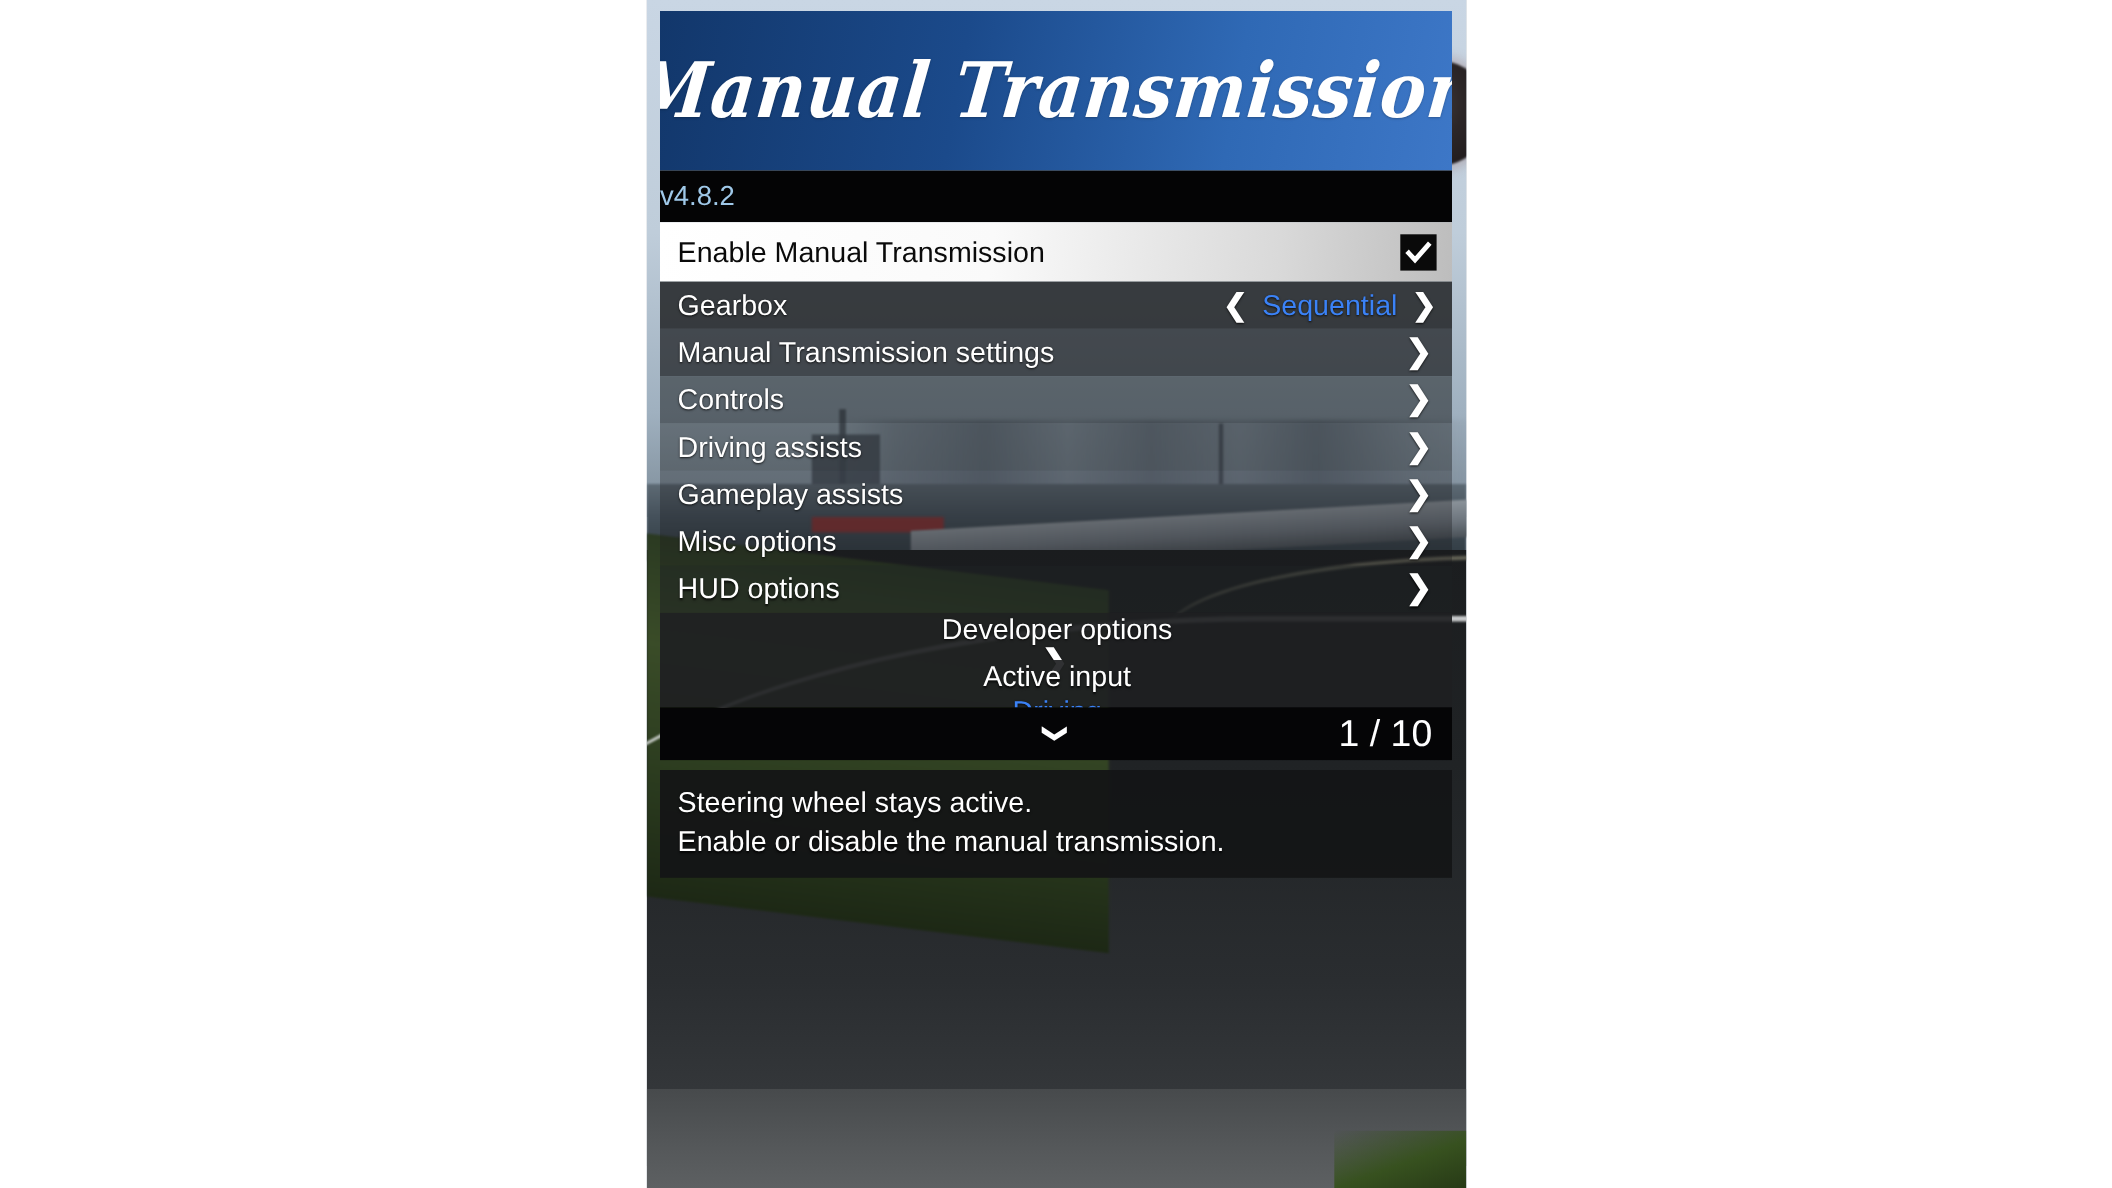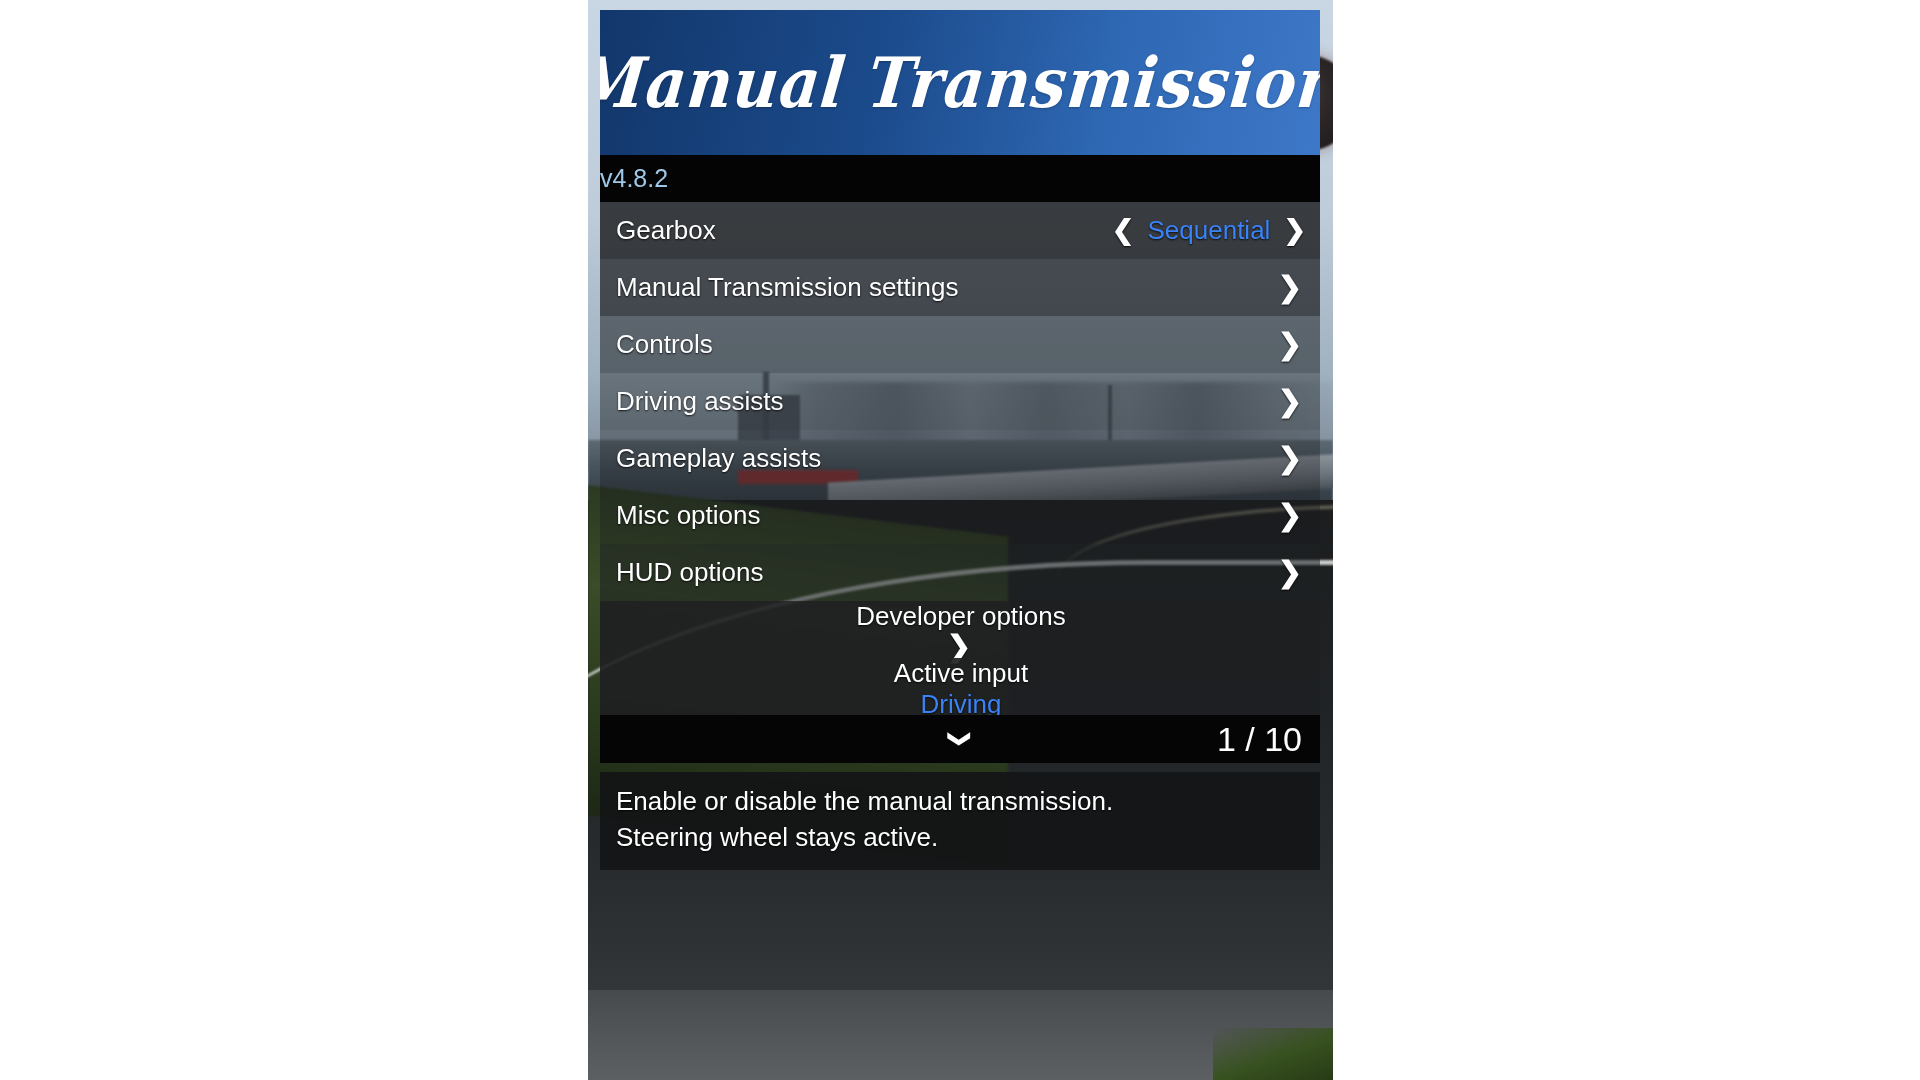--- a/index.html
+++ b/index.html
@@ -170,21 +170,21 @@
     align-items: center;
     box-sizing: border-box;
   }
   #version-text {
     color: #9fc8e8;
     font-size: 25px;
   }
 
   
   .row {
-    height: 57px;
+    height: 43px;
     display: flex;
     align-items: center;
     padding: 0 14px 0 16px;
     box-sizing: border-box;
     font-size: 26px;
     color: #ffffff;
     position: relative;
   }
   .row .label {
     white-space: nowrap;
@@ -332,20 +332,29 @@
   <div id="menu">
 
     <div id="menu-header">
       <div id="menu-title">Manual Transmission</div>
     </div>
 
     <div id="version-bar">
       <span id="version-text">v4.8.2</span>
     </div>
 
+    <div class="row selected">
+      <span class="label">Enable Manual Transmission</span>
+      <span class="spacer"></span>
+      <span class="checkbox">
+        <svg width="25" height="25" viewBox="0 0 24 24" aria-hidden="true">
+          <path d="M3.5 12.5 L9 18.5 L20.5 5.5" fill="none" stroke="#ffffff" stroke-width="4.2" stroke-linecap="square" stroke-linejoin="miter"></path>
+        </svg>
+      </span>
+    </div>
 
     <div class="row dim">
       <span class="label">Gearbox</span>
       <span class="spacer"></span>
       <span class="selector">
         <span class="chev">❮</span>
         <span class="value">Sequential</span>
         <span class="chev">❯</span>
       </span>
     </div>
@@ -397,18 +406,18 @@
       <span class="spacer"></span>
       <span class="value">Driving</span>
     </div>
 
     <div id="pager">
       <span id="pager-chevron" style="transform: rotate(90deg); display: inline-block;">❯</span>
       <span id="pager-count">1 / 10</span>
     </div>
 
     <div id="description">
+      <p>Steering wheel stays active.</p>
       <p>Enable or disable the manual transmission.</p>
-      <p>Steering wheel stays active.</p>
     </div>
 
   </div>
 </div>
 
 </body></html>

